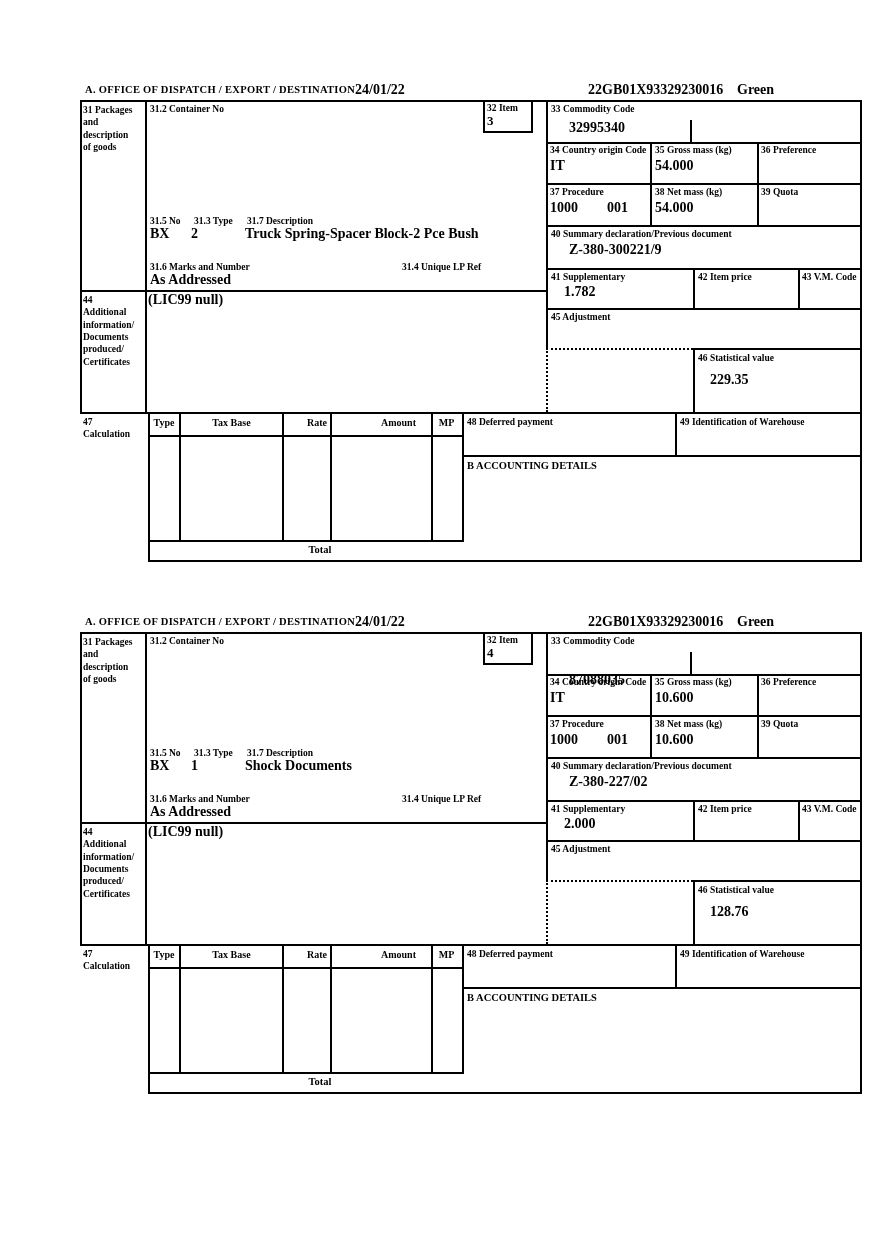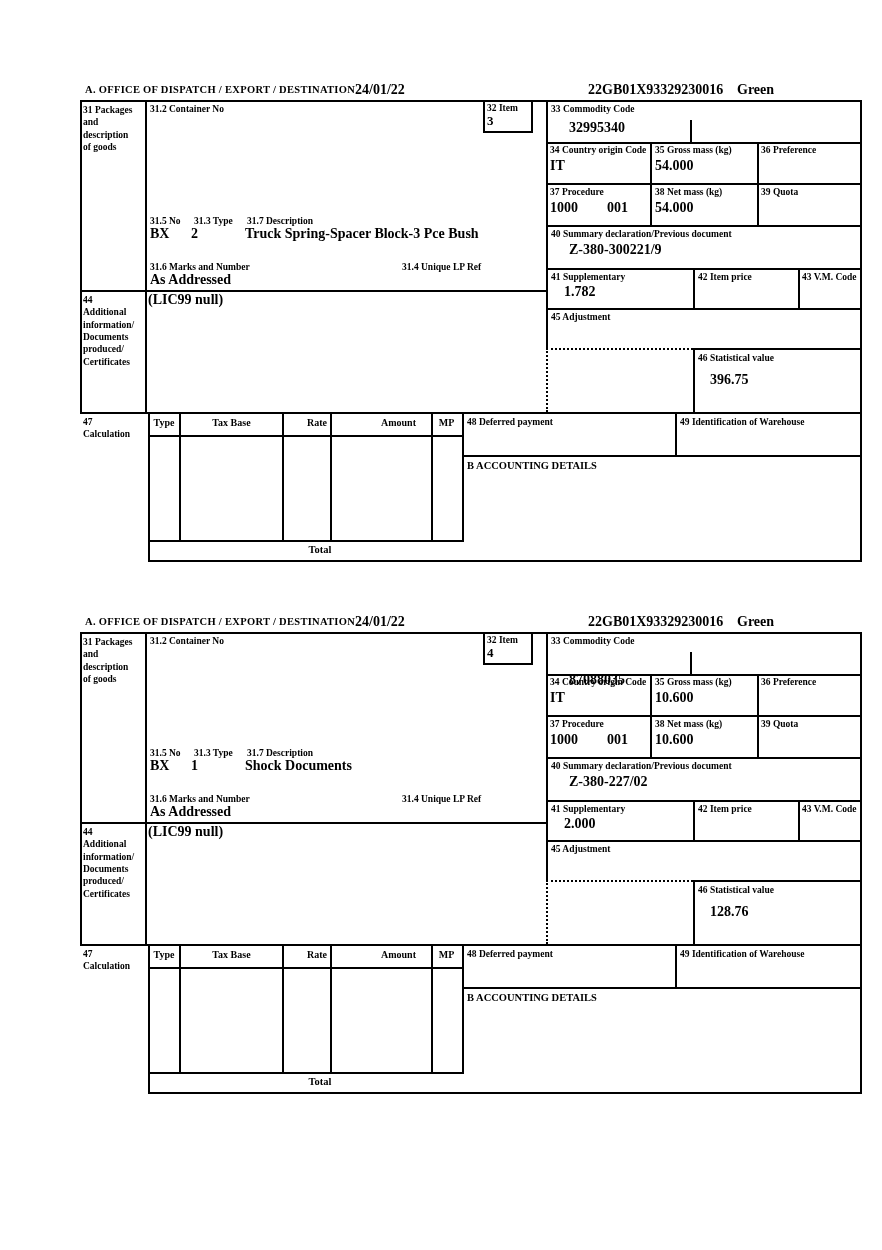--- a/index.html
+++ b/index.html
@@ -88,21 +88,21 @@
     <div class="val" style="left:527px;top:118px;">001</div>
     <div class="lbl" style="left:575px;top:104px;">38 Net mass (kg)</div>
     <div class="val" style="left:575px;top:118px;">54.000</div>
     <div class="lbl" style="left:681px;top:104px;">39 Quota</div>
 
     <div class="lbl" style="left:70px;top:133px;">31.5 No</div>
     <div class="lbl" style="left:114px;top:133px;">31.3 Type</div>
     <div class="lbl" style="left:167px;top:133px;">31.7 Description</div>
     <div class="val" style="left:70px;top:144px;">BX</div>
     <div class="val" style="left:111px;top:144px;">2</div>
-    <div class="val" style="left:165px;top:144px;">Truck Spring-Spacer Block-3 Pce Bush</div>
+    <div class="val" style="left:165px;top:144px;">Truck Spring-Spacer Block-2 Pce Bush</div>
 
     <div class="lbl" style="left:70px;top:179px;">31.6 Marks and Number</div>
     <div class="lbl" style="left:322px;top:179px;">31.4 Unique LP Ref</div>
     <div class="val" style="left:70px;top:190px;">As Addressed</div>
 
     <div class="lbl" style="left:471px;top:146px;">40 Summary declaration/Previous document</div>
     <div class="val" style="left:489px;top:160px;">Z-380-300221/9</div>
 
     <div class="lbl" style="left:471px;top:189px;">41 Supplementary</div>
     <div class="val" style="left:484px;top:202px;">1.782</div>
@@ -113,21 +113,21 @@
 
     <div class="lbl" style="left:3px;top:212px;width:60px;">44
 Additional
 information/
 Documents
 produced/
 Certificates</div>
     <div class="val" style="left:68px;top:210px;">(LIC99 null)</div>
 
     <div class="lbl" style="left:618px;top:270px;">46 Statistical value</div>
-    <div class="val" style="left:630px;top:290px;">396.75</div>
+    <div class="val" style="left:630px;top:290px;">229.35</div>
 
     <div class="lbl" style="left:3px;top:334px;">47
 Calculation</div>
     <div class="ch" style="left:68px;width:32px;text-align:center;">Type</div>
     <div class="ch" style="left:101px;width:101px;text-align:center;">Tax Base</div>
     <div class="ch" style="left:202px;width:45px;text-align:right;">Rate</div>
     <div class="ch" style="left:250px;width:86px;text-align:right;">Amount</div>
     <div class="ch" style="left:351px;width:31px;text-align:center;">MP</div>
     <div class="tot">Total</div>
 

